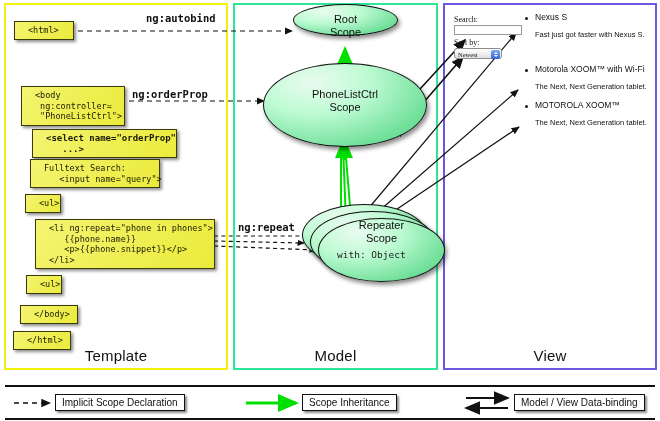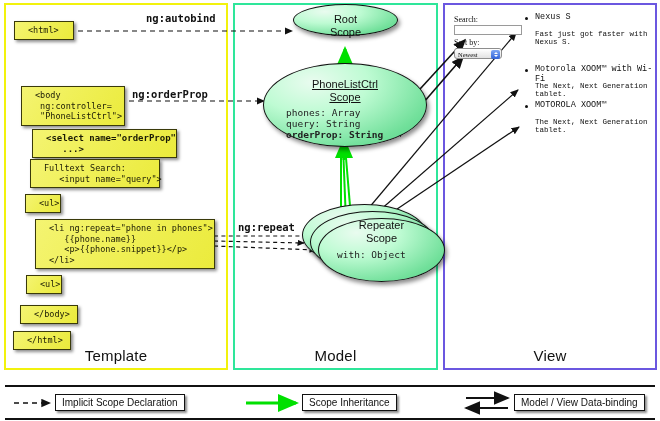--- a/index.html
+++ b/index.html
@@ -51,21 +51,21 @@
             padding-left:3px;line-height:11px;}
   .v-select .knob{position:absolute;right:1px;top:1px;width:9px;height:9px;
                   border-radius:2px;background:linear-gradient(#7fa8f5,#2f62d8);}
   .v-select .knob:after{content:"";position:absolute;left:3px;top:2px;
                   border-left:2px solid transparent;border-right:2px solid transparent;
                   border-bottom:2px solid #fff;}
   .v-select .knob:before{content:"";position:absolute;left:3px;top:5px;
                   border-left:2px solid transparent;border-right:2px solid transparent;
                   border-top:2px solid #fff;}
 
-  .v-item{position:absolute;font-family:Liberation Mono, monospace;color:#111;}
+  .v-item{position:absolute;font-family:Liberation Sans, sans-serif;color:#111;}
   .v-title{font-size:8.5px;}
   .v-snip{font-size:7.5px;}
   .v-bullet{position:absolute;width:3px;height:3px;border-radius:50%;background:#111;}
 
   
   .rule{position:absolute;left:5px;width:650px;height:2px;background:#111;}
   .lbox{position:absolute;box-sizing:border-box;border:1.4px solid #111;
         background:#fff;font-size:10px;color:#111;
         padding:2px 6px;box-shadow:1.5px 1.5px 2px rgba(0,0,0,.45);
         white-space:nowrap;}
@@ -185,28 +185,23 @@
   <div class="elabel" style="left:238px;top:221px;">ng:repeat</div>
 
   <div class="ell" style="left:293px;top:4px;width:105px;height:32px;">
     <div class="t" style="margin-top:8px;">
       <span>Root</span><br>
       <span>Scope</span>
     </div>
   </div>
 
   <div class="ell" style="left:263px;top:63px;width:164px;height:84px;">
-    <div class="t" style="margin-top:14px;text-decoration:underline;">
+    <div class="t" style="margin-top:24px;">
       <span>PhoneListCtrl</span><br>
       <span>Scope</span>
-    </div>
-    <div class="props" style="margin:3px 0 0 22px;">
-      <div>phones: Array</div>
-      <div>query: String</div>
-      <div style="font-weight:bold;">orderProp: String</div>
     </div>
   </div>
 
   <div class="ell" style="left:302px;top:204px;width:125px;height:62px;"></div>
   <div class="ell" style="left:310px;top:211px;width:125px;height:62px;"></div>
   <div class="ell" style="left:318px;top:218px;width:127px;height:64px;">
     <div class="t" style="margin-top:0;">
       <span>Repeater</span><br>
       <span>Scope</span>
     </div>

